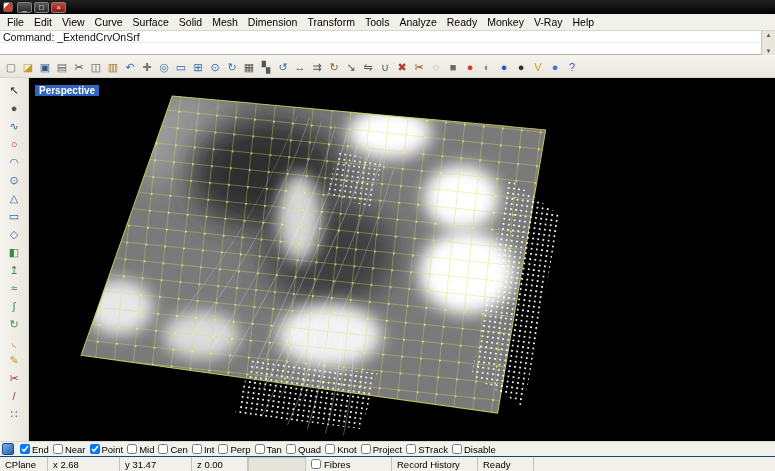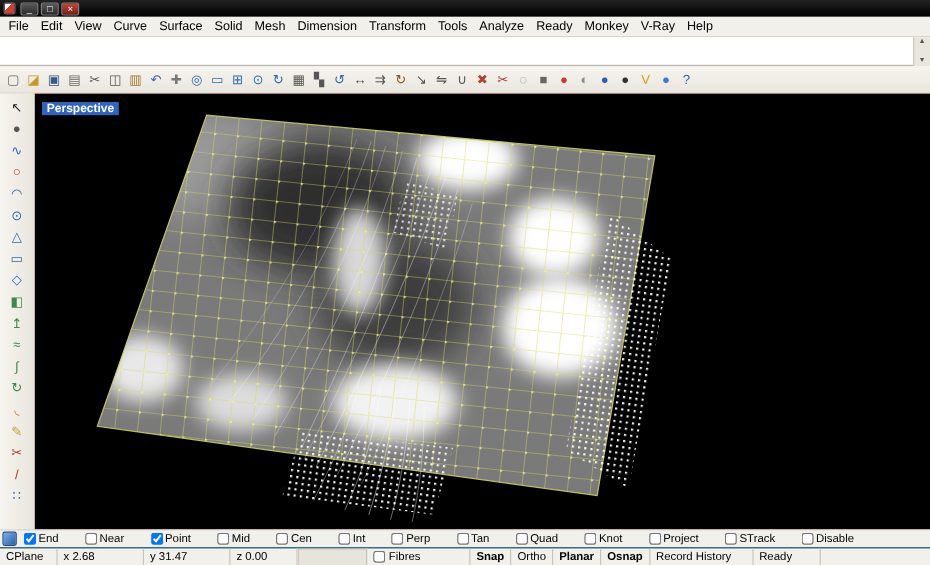--- a/index.html
+++ b/index.html
@@ -35,21 +35,21 @@
   .side-toolbar{width:29px;background:linear-gradient(90deg,#f6f4ee,#e9e6de);border-right:1px solid #d9d5c9;display:flex;flex-direction:column;align-items:center;padding-top:3px;gap:1px}
   .sb-icon{width:22px;height:17px;font-size:11px;line-height:17px;text-align:center;cursor:pointer;border:1px solid transparent;border-radius:2px}
 
   .viewport{flex:1;position:relative;background:#7f1d1d;overflow:hidden;cursor:crosshair}
   .vp-label{position:absolute;top:7px;left:6px;z-index:2;background:#2f64c1;color:#fff;font-size:10px;font-weight:bold;padding:0 4px;cursor:pointer}
   .viewport svg{position:absolute;inset:0;width:100%;height:100%;display:block}
 
   
   .osnapbar{height:15px;background:#f2f0ea;border-top:1px solid #d9d5c9;display:flex;align-items:center;font-size:9.5px}
   .osnap-grip{width:12px;height:12px;margin:0 6px 0 2px;background:linear-gradient(135deg,#7ab0e8,#2a5fa8);border:1px solid #1c4a8c;border-radius:2px;cursor:pointer;flex:0 0 auto}
-  .osnap-items{display:flex;align-items:flex-start;gap:22px}
+  .osnap-items{display:flex;align-items:flex-start;gap:4px}
   .osnap-item{display:flex;align-items:center;gap:2px;cursor:pointer}
   .osnap-item input{width:10px;height:10px;margin:0}
 
   
   .statusbar{height:15px;background:#f2f0ea;border-top:1px solid #0c4a6e;display:flex;align-items:stretch;font-size:9.5px}
   .sb-cell{border-right:1px solid #c9c5b9;display:flex;align-items:center;padding:0 5px;white-space:nowrap}
   .sb-cell.sunken{box-shadow:inset 1px 1px 1px rgba(0,0,0,.15)}
   .sb-empty{width:58px;background:#e7e4dc}
   .sb-layer input{width:10px;height:10px;margin:0 3px 0 0}
   .mode{cursor:pointer}
@@ -84,20 +84,21 @@
       <span class="menu-item" data-name="menu-item">Transform</span>
       <span class="menu-item" data-name="menu-item">Tools</span>
       <span class="menu-item" data-name="menu-item">Analyze</span>
       <span class="menu-item" data-name="menu-item">Ready</span>
       <span class="menu-item" data-name="menu-item">Monkey</span>
       <span class="menu-item" data-name="menu-item">V-Ray</span>
       <span class="menu-item" data-name="menu-item">Help</span>
     </div>
 
   <div class="cmdarea" data-name="command-area">
+    <div class="cmdline history" data-name="command-history-line">Command: _ExtendCrvOnSrf</div>
     <div class="cmd-scroll" data-name="command-scrollbar">
       <span data-name="scroll-up-icon">▲</span>
       <span data-name="scroll-down-icon">▼</span>
     </div>
   </div>
 
   <div class="toolbar" data-name="main-toolbar">
 
   <span class="tb-icon" data-name="new-file-icon" title="new-file-icon" style="color: rgb(107, 107, 107);">▢</span>
       <span class="tb-icon" data-name="open-file-icon" title="open-file-icon" style="color: rgb(201, 151, 42);">◪</span>
@@ -299,25 +300,18 @@
   <div class="statusbar" data-name="status-bar">
     <div class="sb-cell" data-name="cplane-toggle" style="width:48px">CPlane</div>
     <div class="sb-cell" data-name="coordinate-x" style="width:72px">x 2.68</div>
     <div class="sb-cell" data-name="coordinate-y" style="width:72px">y 31.47</div>
     <div class="sb-cell" data-name="coordinate-z" style="width:56px">z 0.00</div>
     <div class="sb-cell sb-empty sunken" data-name="distance-pane"></div>
     <label class="sb-cell sb-layer" data-name="layer-pane" style="width:86px">
       <input type="checkbox" data-name="layer-checkbox" style="">
       <span data-name="layer-name">Fibres</span>
     </label>
-    <div style="display:flex" data-name="mode-toggles">
-
-    <span class="sb-cell mode" data-name="status-mode-toggle" data-state="on" title="Snap">Snap</span>
-        <span class="sb-cell mode" data-name="status-mode-toggle" data-state="off" title="Ortho">Ortho</span>
-        <span class="sb-cell mode" data-name="status-mode-toggle" data-state="on" title="Planar">Planar</span>
-        <span class="sb-cell mode" data-name="status-mode-toggle" data-state="on" title="Osnap">Osnap</span>
-      </div>
     <div class="sb-cell" data-name="record-history-toggle" style="width:86px">Record History</div>
     <div class="sb-cell" data-name="status-ready" style="width:56px">Ready</div>
     <div class="sb-cell sb-fill" data-name="status-filler"></div>
   </div>
 
 </div>
 
 </body></html>

